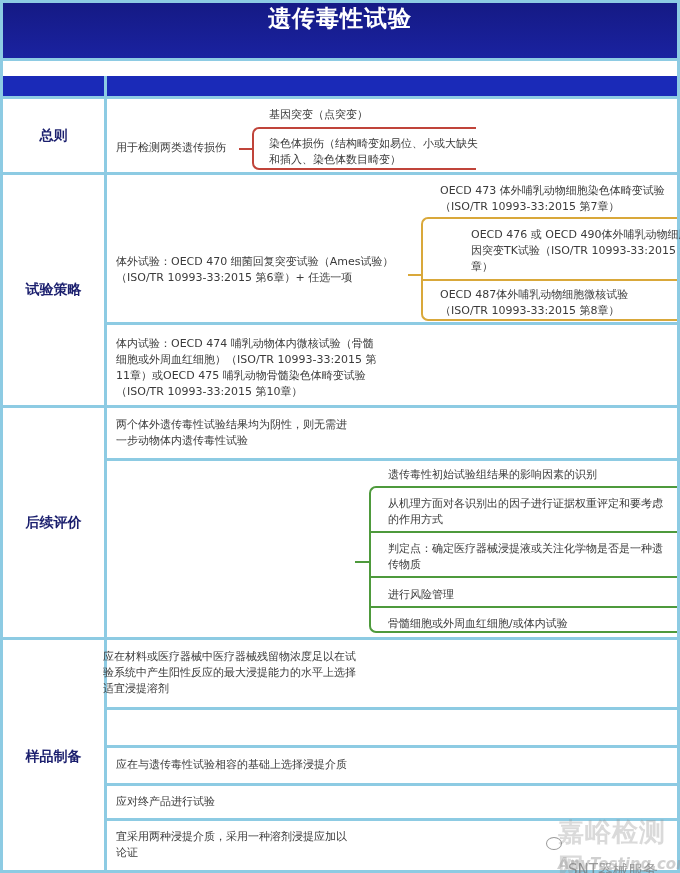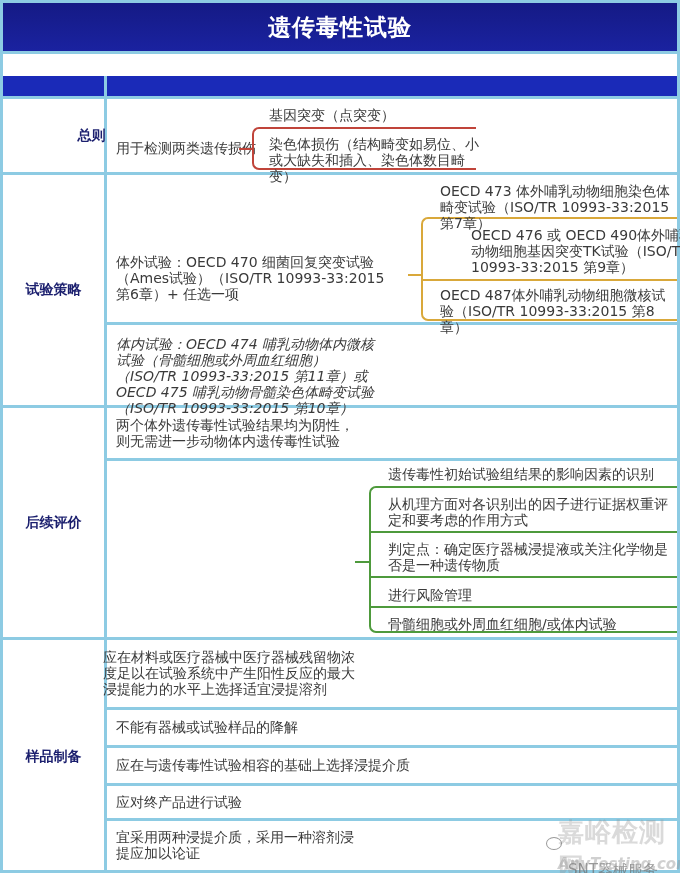--- a/index.html
+++ b/index.html
@@ -1,37 +1,37 @@
 <!DOCTYPE html>
 <html><head>
 <meta charset="utf-8">
 <style>
   * { box-sizing: border-box; margin: 0; padding: 0; }
   html, body { width: 680px; height: 873px; background: #ffffff; overflow: hidden; }
   body { font-family: "DejaVu Sans", "Liberation Sans", sans-serif; color: #333; position: relative; }
   .frame { position: absolute; left: 0; top: 0; width: 680px; height: 873px; border: 3px solid #8dcbe3; background: #fff; }
   .title-band {
-    position: absolute; left: 0; top: 0; width: 674px; height: 51px;
+    position: absolute; left: 0; top: 0; width: 674px; height: 58px;
     background: linear-gradient(180deg, #151a85 0%, #1a22a0 100%);
-    display: flex; align-items: center; justify-content: center;
+    display: flex; justify-content: center;
     border-bottom: 3px solid #8dcbe3;
   }
   .title-band span { color: #fff; font-weight: bold; font-size: 23px; letter-spacing: 1px; }
   .sub-band {
     position: absolute; left: 0; top: 73px; width: 674px; height: 23px;
     background: #1a2ab8; border-bottom: 3px solid #8dcbe3;
   }
   .sub-band .split { position: absolute; left: 101px; top: 0; width: 3px; height: 23px; background: #8dcbe3; }
   .vline { position: absolute; left: 101px; width: 3px; background: #8dcbe3; }
   .hline { position: absolute; height: 3px; background: #8dcbe3; }
   .label {
     position: absolute; left: 0; width: 101px; display: flex; align-items: center; justify-content: center;
     color: #1b1f6e; font-weight: bold; font-size: 14px;
   }
-  .txt { position: absolute; font-size: 14px; line-height: 16px; color: #3a3a3a; }
+  .txt { position: absolute; font-size: 11px; line-height: 16px; color: #3a3a3a; }
   .bracket-line { position: absolute; border: 2px solid; border-right: none; border-radius: 7px 0 0 7px; }
   .tick { position: absolute; height: 2px; }
   .hrule { position: absolute; height: 2px; }
   .watermark { position: absolute; pointer-events: none; }
   .wm1 { left: 555px; top: 812px; font-size: 26px; color: rgba(150,150,150,0.35); font-weight: bold; letter-spacing: 1px; }
   .wm2 { left: 565px; top: 858px; font-size: 15px; color: rgba(110,110,110,0.7); }
   .wm3 { left: 555px; top: 852px; font-size: 15px; color: rgba(150,150,150,0.45); font-style: italic; font-weight: bold; }
   .wm-icon { position: absolute; left: 543px; top: 834px; width: 16px; height: 13px; border: 1.5px solid rgba(110,110,110,0.7); border-radius: 50%; }
 </style>
 </head>
@@ -52,55 +52,54 @@
   <div class="hline" style="left:0;top:402px;width:674px;"></div>
   <div class="hline" style="left:0;top:634px;width:674px;"></div>
 
   <div class="hline" style="left:104px;top:319px;width:570px;"></div>
   <div class="hline" style="left:104px;top:455px;width:570px;"></div>
   <div class="hline" style="left:104px;top:704px;width:570px;"></div>
   <div class="hline" style="left:104px;top:742px;width:570px;"></div>
   <div class="hline" style="left:104px;top:780px;width:570px;"></div>
   <div class="hline" style="left:104px;top:815px;width:570px;"></div>
 
-  <div class="label" style="top:96px;height:73px;margin-left:38px;">总则</div>
+  <div class="label" style="top:96px;height:73px;">总则</div>
   <div class="txt" style="left:113px;top:137px;">用于检测两类遗传损伤</div>
   <div class="tick" style="left:236px;top:145px;width:13px;background:#c0443a;"></div>
   <div class="bracket-line" style="left:249px;top:124px;width:224px;height:43px;border-color:#c0443a;"></div>
   <div class="txt" style="left:266px;top:104px;width:210px;">基因突变（点突变）</div>
   <div class="txt" style="left:266px;top:133px;width:210px;">染色体损伤（结构畸变如易位、小或大缺失和插入、染色体数目畸变）</div>
 
   <div class="label" style="top:172px;height:230px;">试验策略</div>
   <div class="txt" style="left:113px;top:251px;width:280px;">体外试验：OECD 470 细菌回复突变试验（Ames试验）（ISO/TR 10993-33:2015 第6章）+ 任选一项</div>
   <div class="tick" style="left:405px;top:271px;width:13px;background:#d9a83a;"></div>
   <div class="bracket-line" style="left:418px;top:214px;width:256px;height:104px;border-color:#d9a83a;"></div>
   <div class="hrule" style="left:420px;top:276px;width:254px;background:#d9a83a;"></div>
   <div class="txt" style="left:437px;top:180px;width:232px;">OECD 473 体外哺乳动物细胞染色体畸变试验（ISO/TR 10993-33:2015 第7章）</div>
   <div class="txt" style="left:437px;top:224px;width:232px;margin-left:31px;">OECD 476 或 OECD 490体外哺乳动物细胞基因突变TK试验（ISO/TR 10993-33:2015 第9章）</div>
   <div class="txt" style="left:437px;top:284px;width:232px;">OECD 487体外哺乳动物细胞微核试验（ISO/TR 10993-33:2015 第8章）</div>
 
-  <div class="txt" style="left:113px;top:333px;width:262px;font-style:italic;">体内试验：OECD 474 哺乳动物体内微核试验（骨髓细胞或外周血红细胞）（ISO/TR 10993-33:2015 第11章）或OECD 475 哺乳动物骨髓染色体畸变试验（ISO/TR 10993-33:2015 第10章）</div>
+  <div class="txt" style="left:113px;top:333px;width:262px;">体内试验：OECD 474 哺乳动物体内微核试验（骨髓细胞或外周血红细胞）（ISO/TR 10993-33:2015 第11章）或OECD 475 哺乳动物骨髓染色体畸变试验（ISO/TR 10993-33:2015 第10章）</div>
 
   <div class="label" style="top:405px;height:229px;">后续评价</div>
   <div class="txt" style="left:113px;top:414px;width:240px;">两个体外遗传毒性试验结果均为阴性，则无需进一步动物体内遗传毒性试验</div>
 
   <div class="tick" style="left:352px;top:558px;width:14px;background:#4e9a3c;"></div>
   <div class="bracket-line" style="left:366px;top:483px;width:308px;height:147px;border-color:#4e9a3c;"></div>
   <div class="hrule" style="left:368px;top:528px;width:306px;background:#4e9a3c;"></div>
   <div class="hrule" style="left:368px;top:573px;width:306px;background:#4e9a3c;"></div>
   <div class="hrule" style="left:368px;top:603px;width:306px;background:#4e9a3c;"></div>
   <div class="txt" style="left:385px;top:464px;width:285px;font-family:Liberation Mono, monospace;">遗传毒性初始试验组结果的影响因素的识别</div>
   <div class="txt" style="left:385px;top:493px;width:285px;">从机理方面对各识别出的因子进行证据权重评定和要考虑的作用方式</div>
   <div class="txt" style="left:385px;top:584px;width:285px;">进行风险管理</div>
   <div class="txt" style="left:385px;top:538px;width:285px;">判定点：确定医疗器械浸提液或关注化学物是否是一种遗传物质</div>
   <div class="txt" style="left:385px;top:613px;width:285px;">骨髓细胞或外周血红细胞/或体内试验</div>
 
   <div class="label" style="top:637px;height:233px;">样品制备</div>
   <div class="txt" style="left:100px;top:646px;width:255px;">应在材料或医疗器械中医疗器械残留物浓度足以在试验系统中产生阳性反应的最大浸提能力的水平上选择适宜浸提溶剂</div>
-  <div class="txt" style="left:113px;top:716px;width:500px;">不能有器械或试验样品的降解</div>
   <div class="txt" style="left:113px;top:754px;width:500px;">应在与遗传毒性试验相容的基础上选择浸提介质</div>
   <div class="txt" style="left:113px;top:791px;width:500px;">应对终产品进行试验</div>
   <div class="txt" style="left:113px;top:826px;width:240px;">宜采用两种浸提介质，采用一种溶剂浸提应加以论证</div>
 
   <div class="watermark wm1">嘉峪检测网</div>
   <div class="wm-icon"></div>
   <div class="watermark wm2">SNT器械服务</div>
   <div class="watermark wm3">AnyTesting.com</div>
 </div>
 

